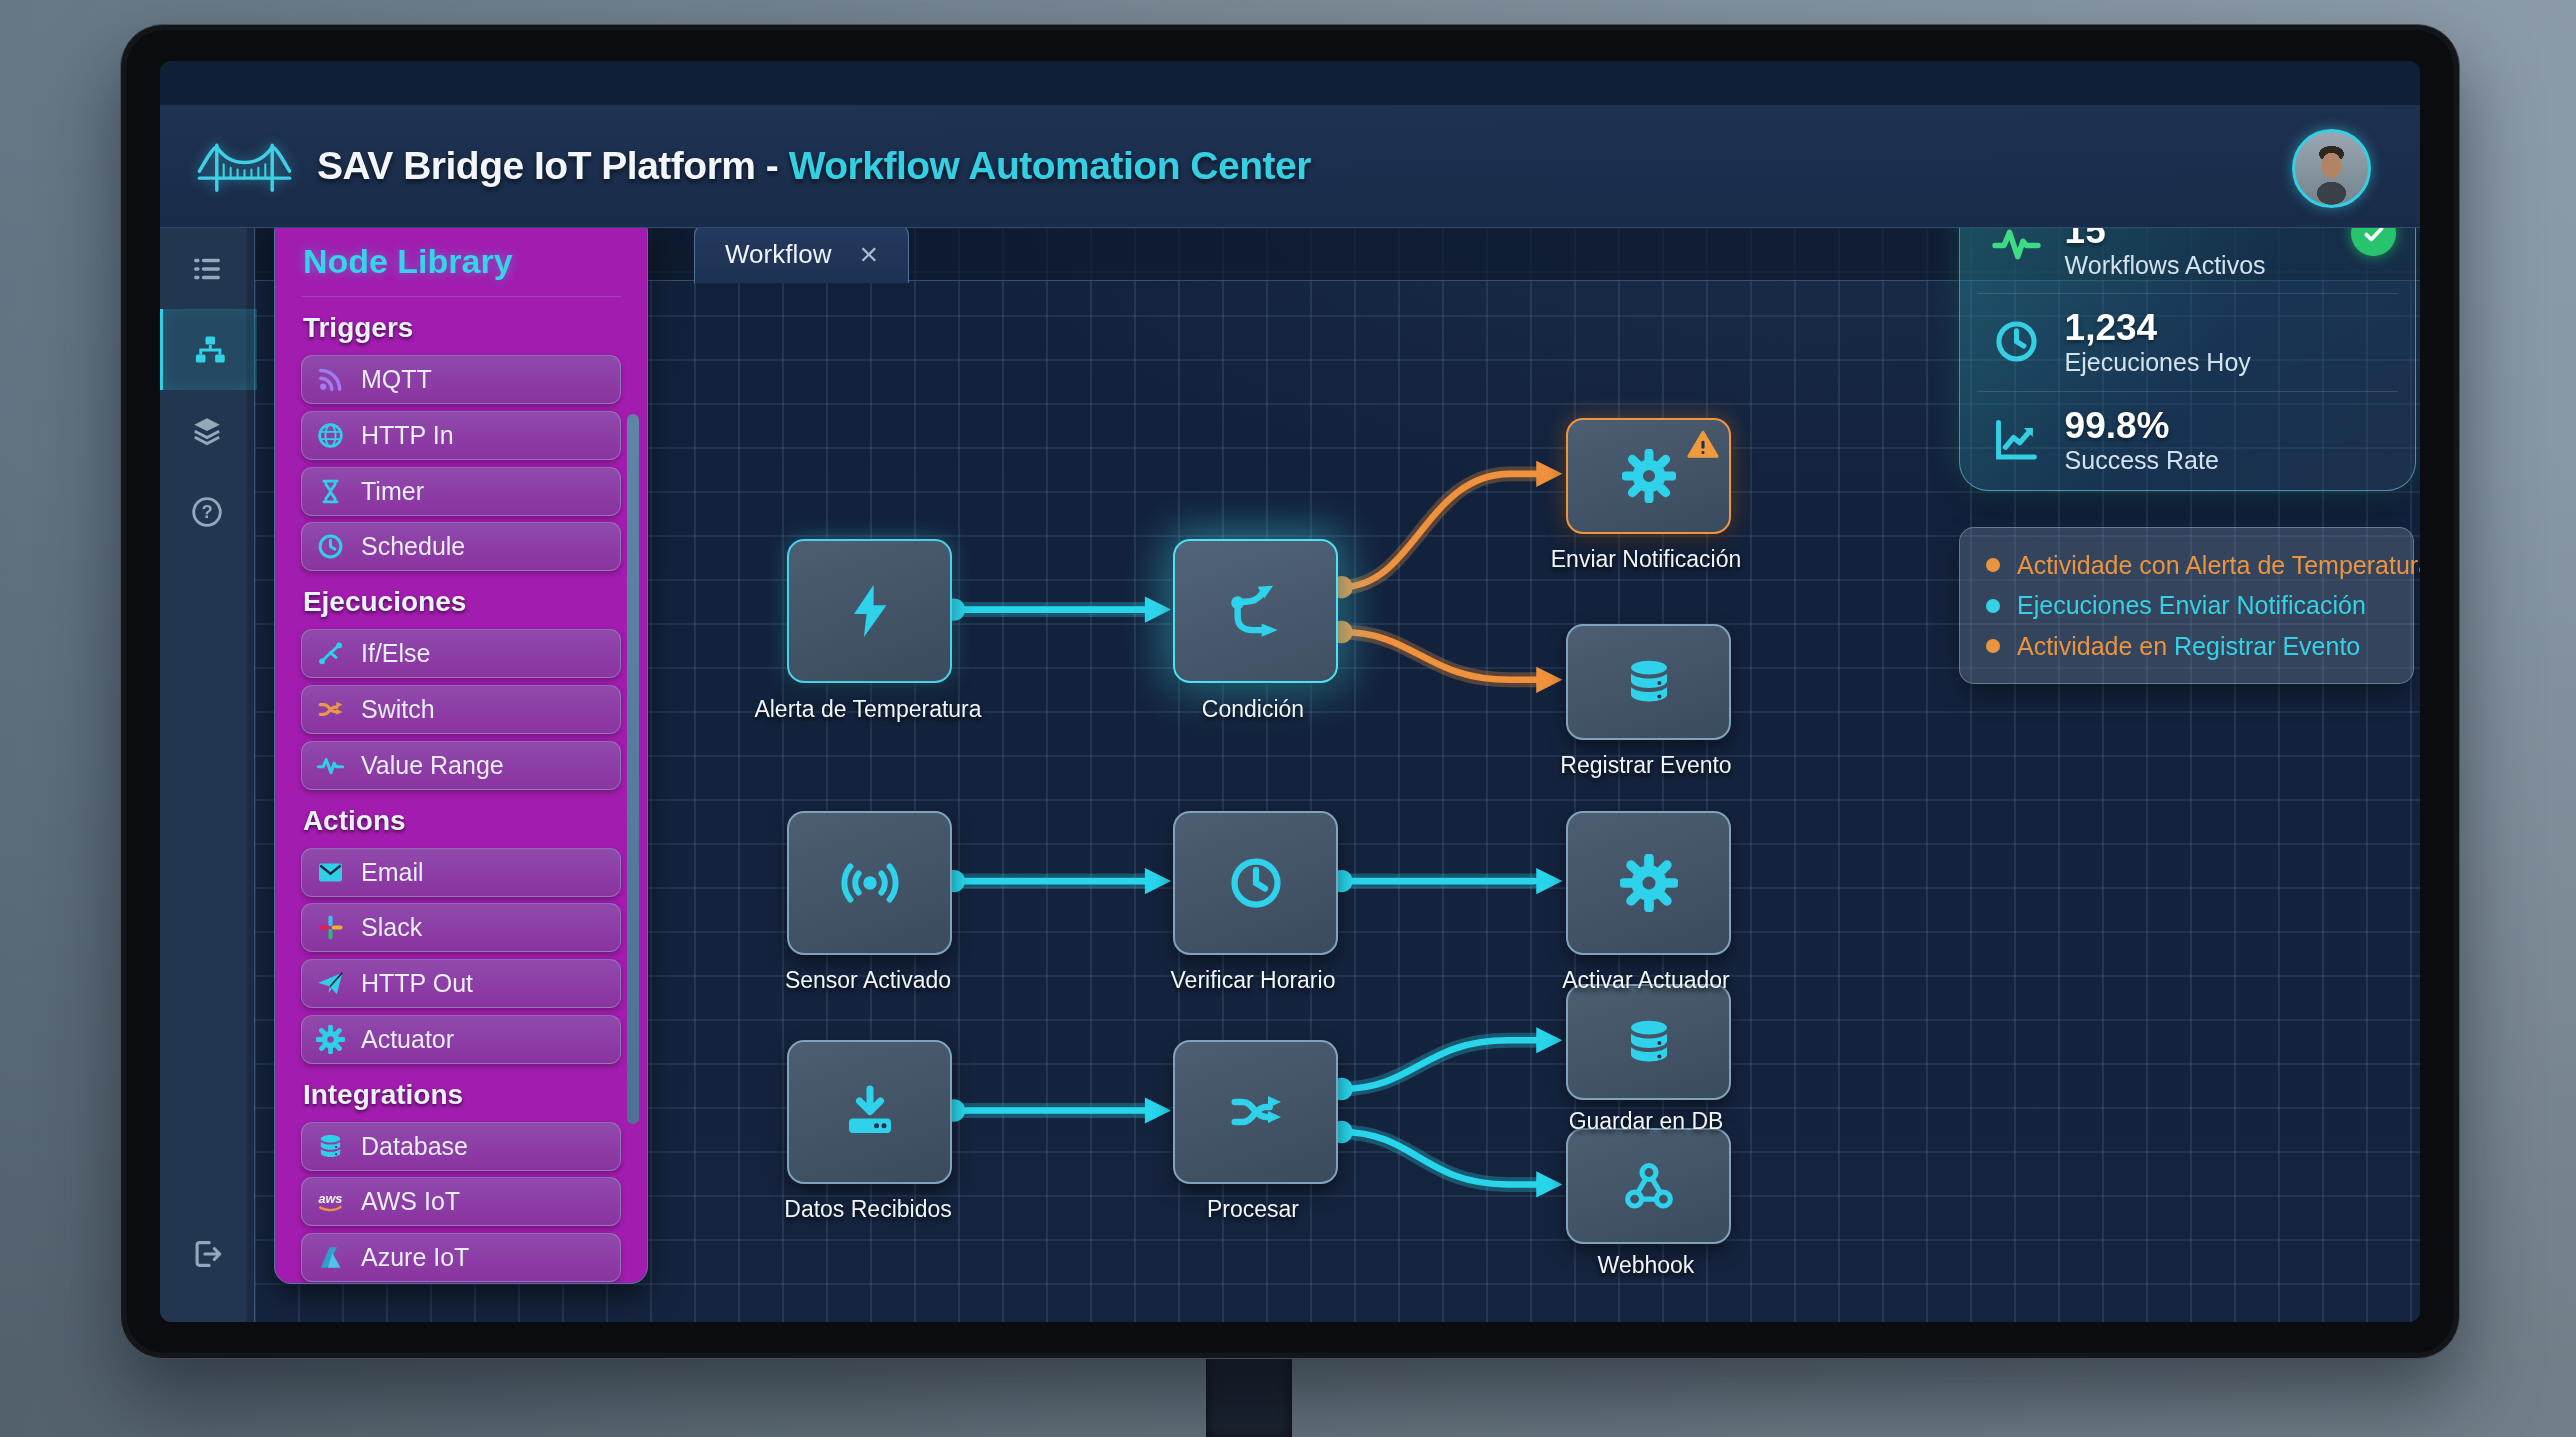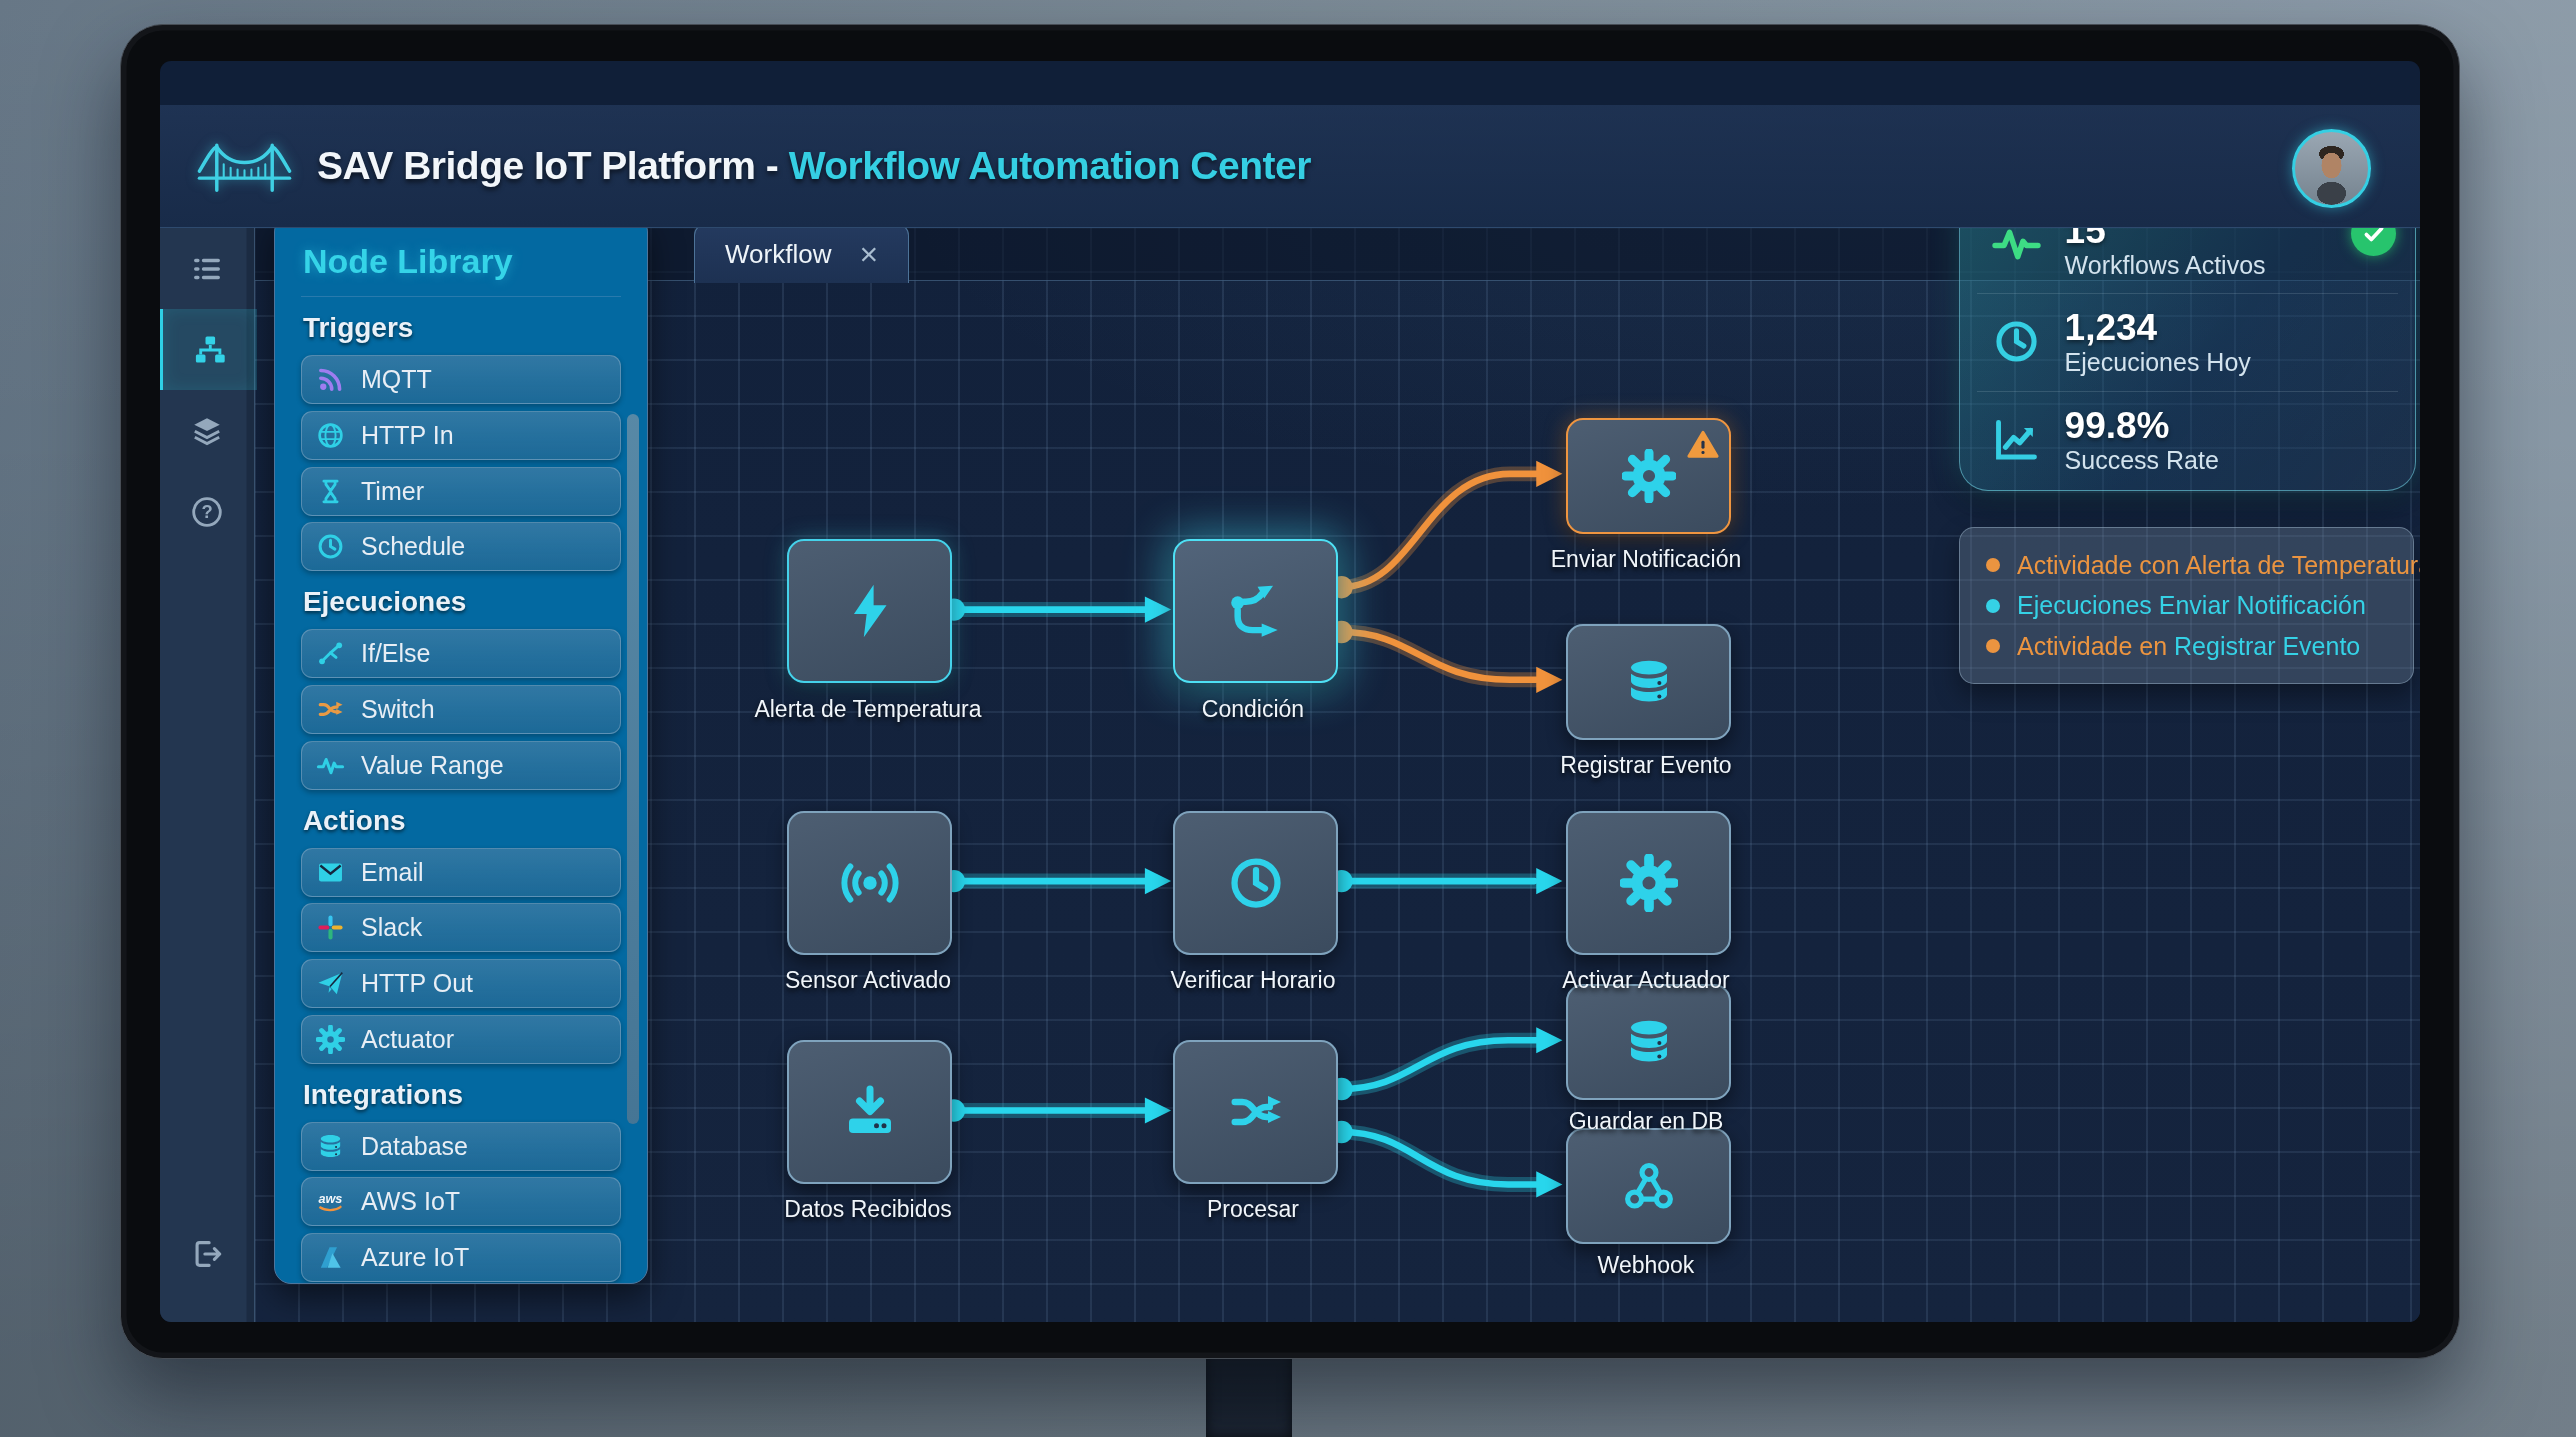--- a/index.html
+++ b/index.html
@@ -45,21 +45,21 @@
        linear-gradient(180deg,#12213b,#15243e);}
   .tabstrip{position:absolute;left:0;top:0;right:0;height:97px;background:rgba(12,22,40,.6);
             border-bottom:1.9px solid rgba(92,132,172,.5);}
   .tab{position:absolute;left:440px;top:41px;height:58px;padding:0 30px;display:flex;align-items:center;gap:28px;
        background:linear-gradient(180deg,#243a5f,#1d3152);border:1.9px solid #4d7398;border-bottom:none;
        border-radius:11.2px 11.2px 0 0;font-size:26px;color:#eef4f9;}
   .tab .close{color:#a9bdd0;font-size:32px;line-height:1;}
   
   .library{position:absolute;left:114px;top:154px;width:374px;height:1069px;z-index:20;
            background:linear-gradient(180deg,#1a2e50 0%,#122档 0,#12213c 22%,#0f1d36 100%);
-           background-color:#0369a1;
+           background-color:#a21caf;
            border:1.9px solid #4e759c;border-radius:17px;box-shadow:0 13px 32px rgba(0,0,0,.5);
            padding:22.5px 26px;box-sizing:border-box;overflow:hidden;}
   .lib-title{font-size:34px;font-weight:bold;color:#35d4e8;text-shadow:0 0 11.2px rgba(53,212,232,.45);margin:3.7px 0 15px 1.9px;}
   .lib-div{border-bottom:1.9px solid rgba(120,160,200,.32);margin-bottom:5.6px;}
   .lib-section{font-size:28px;font-weight:bold;color:#eaf1f8;margin:15px 0 11.2px 1.9px;text-shadow:0 1.9px 3.7px rgba(0,0,0,.6);}
   .lib-item{height:47px;margin-bottom:6.6px;display:flex;align-items:center;gap:16px;padding-left:14px;
             border-radius:11.2px;font-size:25px;color:#e8eef5;
             background:linear-gradient(180deg,rgba(118,142,168,.40),rgba(84,106,130,.30));
             border:1.9px solid rgba(150,180,205,.45);box-shadow:0 2.8px 5.6px rgba(0,0,0,.25);}
   .lib-item .ic{width:29px;height:29px;flex:0 0 29px;display:flex;}

